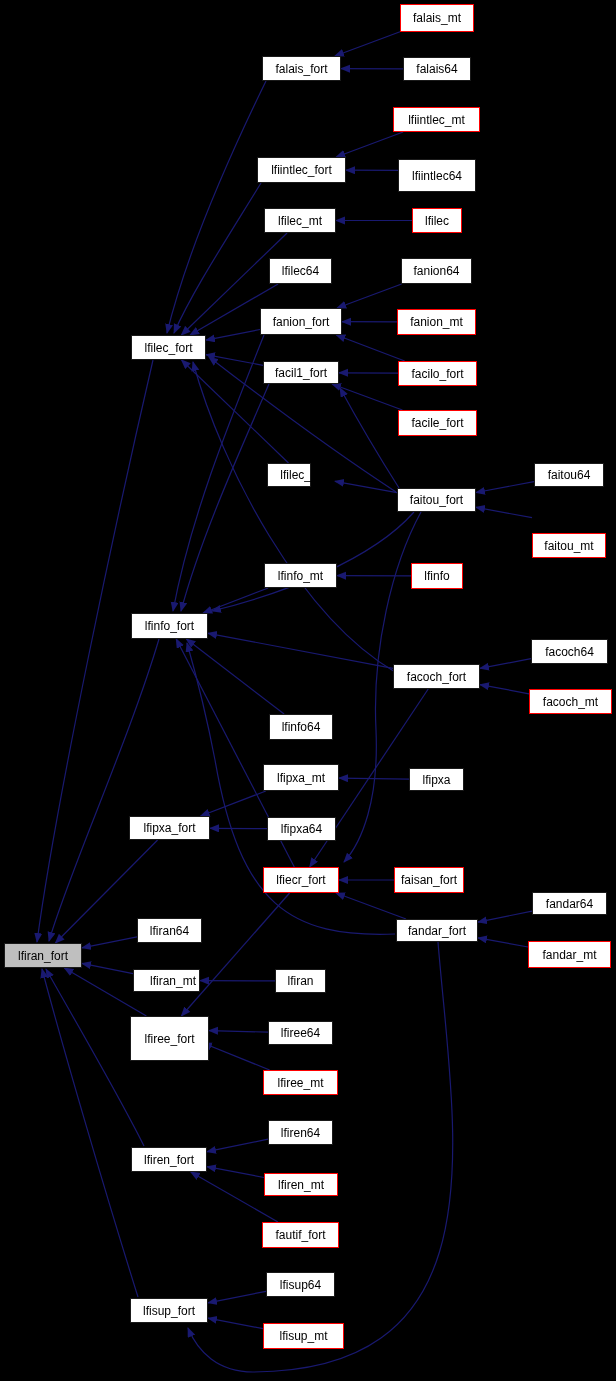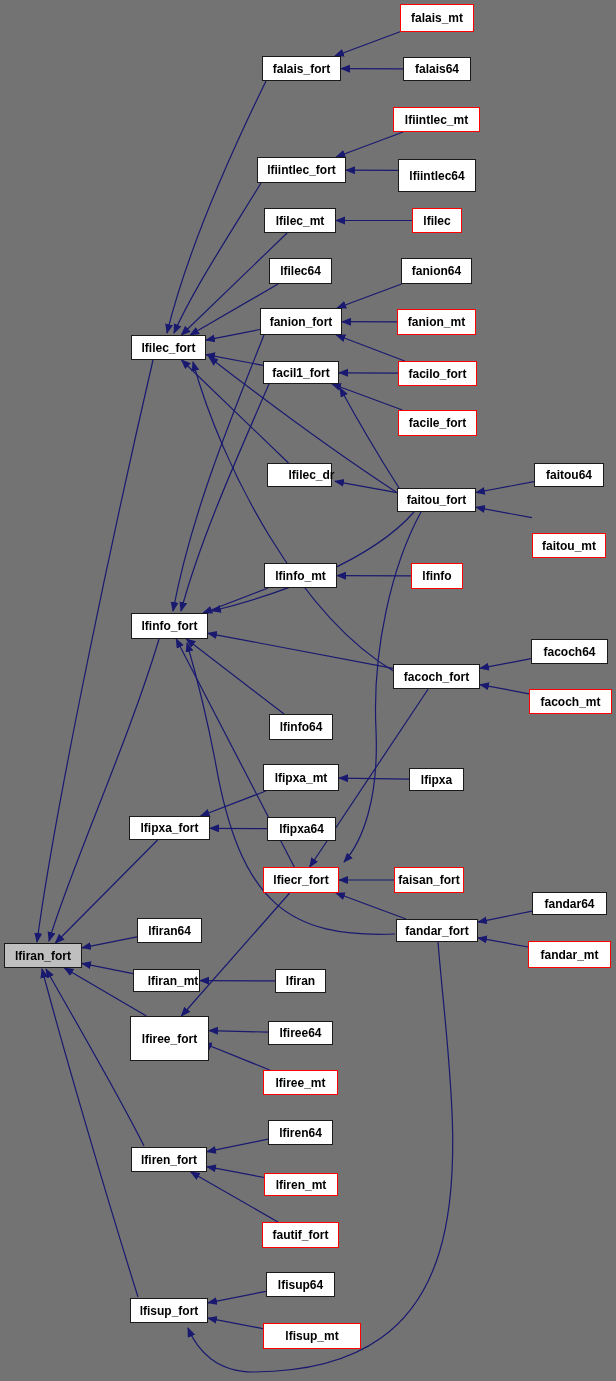--- a/index.html
+++ b/index.html
@@ -1,22 +1,21 @@
 <!DOCTYPE html>
 <html><head>
 <meta charset="utf-8">
 <style>
   html,body{margin:0;padding:0;background:#ffffff;}
   #canvas{
     position:relative;
     width:616px;height:1381px;
-    background:#737373;
+    background:#000000;
     font-family:"Liberation Sans", sans-serif;
     overflow:hidden;
-    font-weight:bold;
   }
   #edge-layer{position:absolute;left:0;top:0;width:616px;height:1381px;}
   .edge{fill:none;stroke-width:1.2px;}
   .node{
     position:absolute;
     box-sizing:border-box;
     background:#ffffff;
     border:1.4px solid #1a1a1a;
     display:flex;align-items:center;justify-content:center;
     font-size:12px;color:#000000;
@@ -141,21 +140,21 @@
     </div>
     <div class="node normal" style="left: 263px; top: 361px; width: 76px; height: 23px;">
       <span>facil1_fort</span>
     </div>
     <div class="node red" style="left: 398px; top: 361px; width: 79px; height: 25px;">
       <span>facilo_fort</span>
     </div>
     <div class="node red" style="left: 398px; top: 410px; width: 79px; height: 26px;">
       <span>facile_fort</span>
     </div>
-    <div class="node normal" style="left: 267px; top: 463px; width: 65px; height: 24px; padding-left: 24px;">
+    <div class="node normal" style="left: 267px; top: 463px; width: 44px; height: 24px; padding-left: 24px;">
       <span>lfilec_dr</span>
     </div>
     <div class="node normal" style="left: 534px; top: 463px; width: 70px; height: 24px;">
       <span>faitou64</span>
     </div>
     <div class="node normal" style="left: 397px; top: 488px; width: 79px; height: 24px;">
       <span>faitou_fort</span>
     </div>
     <div class="node red" style="left: 532px; top: 512px; width: 74px; height: 25px; margin-top: 21px;">
       <span>faitou_mt</span>
@@ -240,16 +239,16 @@
     </div>
     <div class="node red" style="left: 262px; top: 1222px; width: 77px; height: 26px;">
       <span>fautif_fort</span>
     </div>
     <div class="node normal" style="left: 266px; top: 1272px; width: 69px; height: 25px;">
       <span>lfisup64</span>
     </div>
     <div class="node normal" style="left: 130px; top: 1298px; width: 78px; height: 25px;">
       <span>lfisup_fort</span>
     </div>
-    <div class="node red" style="left: 263px; top: 1323px; width: 98px; height: 26px;">
+    <div class="node red" style="left: 263px; top: 1323px; width: 81px; height: 26px;">
       <span>lfisup_mt</span>
     </div>
   </div>
 
 </body></html>

